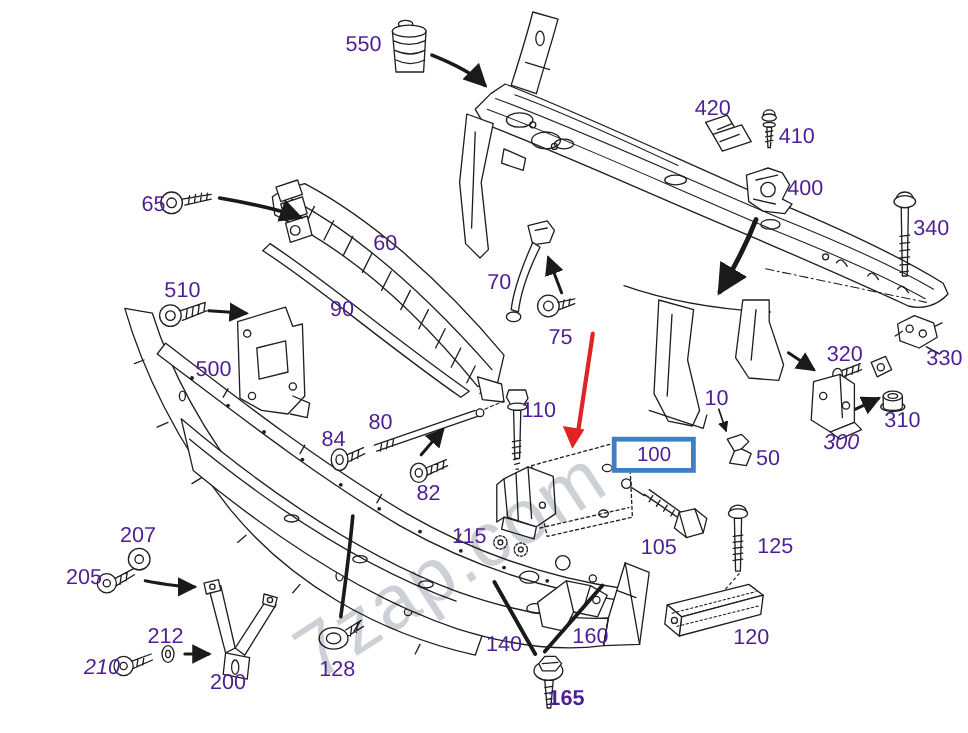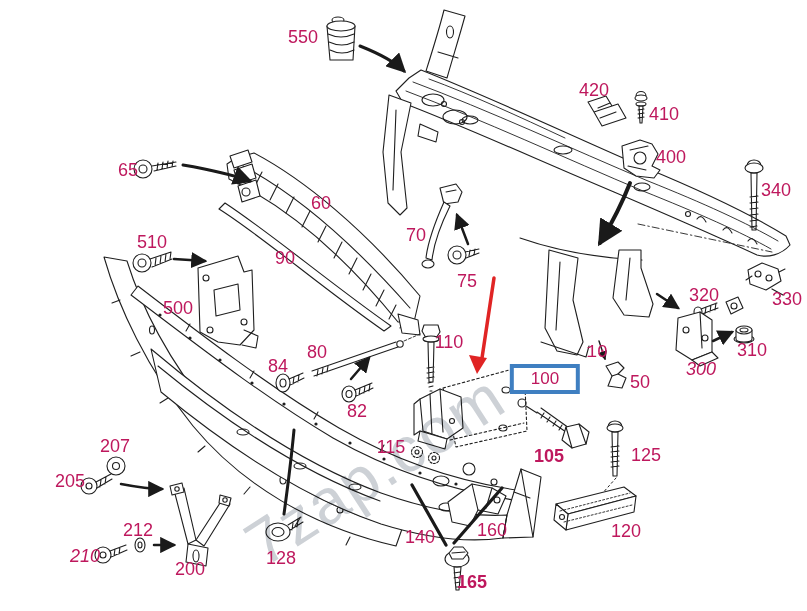--- a/index.html
+++ b/index.html
@@ -12,21 +12,21 @@
   
   .watermark{
     position:absolute;left:215px;top:425px;width:320px;height:90px;line-height:90px;
     text-align:center;font-size:64px;letter-spacing:2px;white-space:nowrap;
     color:var(--wm-color,#cdd1d6);transform:rotate(-33deg);mix-blend-mode:multiply;
     pointer-events:none;
   }
   .labels-layer{position:absolute;inset:0;}
   .part-label{
     position:absolute;transform:translate(-50%,-50%);
-    font-size:18px;color:#be185d;white-space:nowrap;cursor:pointer;text-align:right;
+    font-size:18px;color:#4c1d95;white-space:nowrap;cursor:pointer;text-align:right;
   }
   .part-label.highlighted{
     background:#ffffff;border:4px solid var(--accent,#3f7fc1);
     padding:0px 17px;font-size:17px;line-height:22px;
   }
   .tooltip{
     position:absolute;left:399px;top:539px;height:23px;padding:0 10px;
     background:rgba(167,167,167,0.85);color:#ffffff;font-size:15px;line-height:23px;
     border-radius:7px;letter-spacing:.5px;white-space:nowrap;
   }
@@ -369,25 +369,25 @@
       <span class="part-label" style="left: 416px; top: 235px;">70</span>
       <span class="part-label" style="left: 467px; top: 281px;">75</span>
       <span class="part-label" style="left: 594px; top: 90px;">420</span>
       <span class="part-label" style="left: 664px; top: 114px;">410</span>
       <span class="part-label" style="left: 671px; top: 157px;">400</span>
       <span class="part-label" style="left: 776px; top: 190px;">340</span>
       <span class="part-label" style="left: 704px; top: 295px;">320</span>
       <span class="part-label" style="left: 787px; top: 299px;">330</span>
       <span class="part-label" style="left: 752px; top: 350px;">310</span>
       <span class="part-label" style="left: 701px; top: 369px; font-style: italic;">300</span>
-      <span class="part-label" style="left: 597px; top: 352px; font-family: Liberation Mono, monospace;">10</span>
+      <span class="part-label" style="left: 597px; top: 332px;">10</span>
       <span class="part-label" style="left: 640px; top: 382px;">50</span>
       <span class="part-label" style="left: 449px; top: 342px;">110</span>
       <span class="part-label highlighted" style="left: 545px; top: 379px;">100</span>
-      <span class="part-label" style="left: 549px; top: 456px; font-weight: bold;">105</span>
+      <span class="part-label" style="left: 549px; top: 456px;">105</span>
       <span class="part-label" style="left: 646px; top: 455px;">125</span>
       <span class="part-label" style="left: 626px; top: 531px;">120</span>
       <span class="part-label" style="left: 391px; top: 447px;">115</span>
       <span class="part-label" style="left: 317px; top: 352px;">80</span>
       <span class="part-label" style="left: 278px; top: 366px;">84</span>
       <span class="part-label" style="left: 357px; top: 411px;">82</span>
       <span class="part-label" style="left: 115px; top: 446px;">207</span>
       <span class="part-label" style="left: 70px; top: 481px;">205</span>
       <span class="part-label" style="left: 138px; top: 530px;">212</span>
       <span class="part-label" style="left: 85px; top: 556px; font-style: italic;">210</span>

